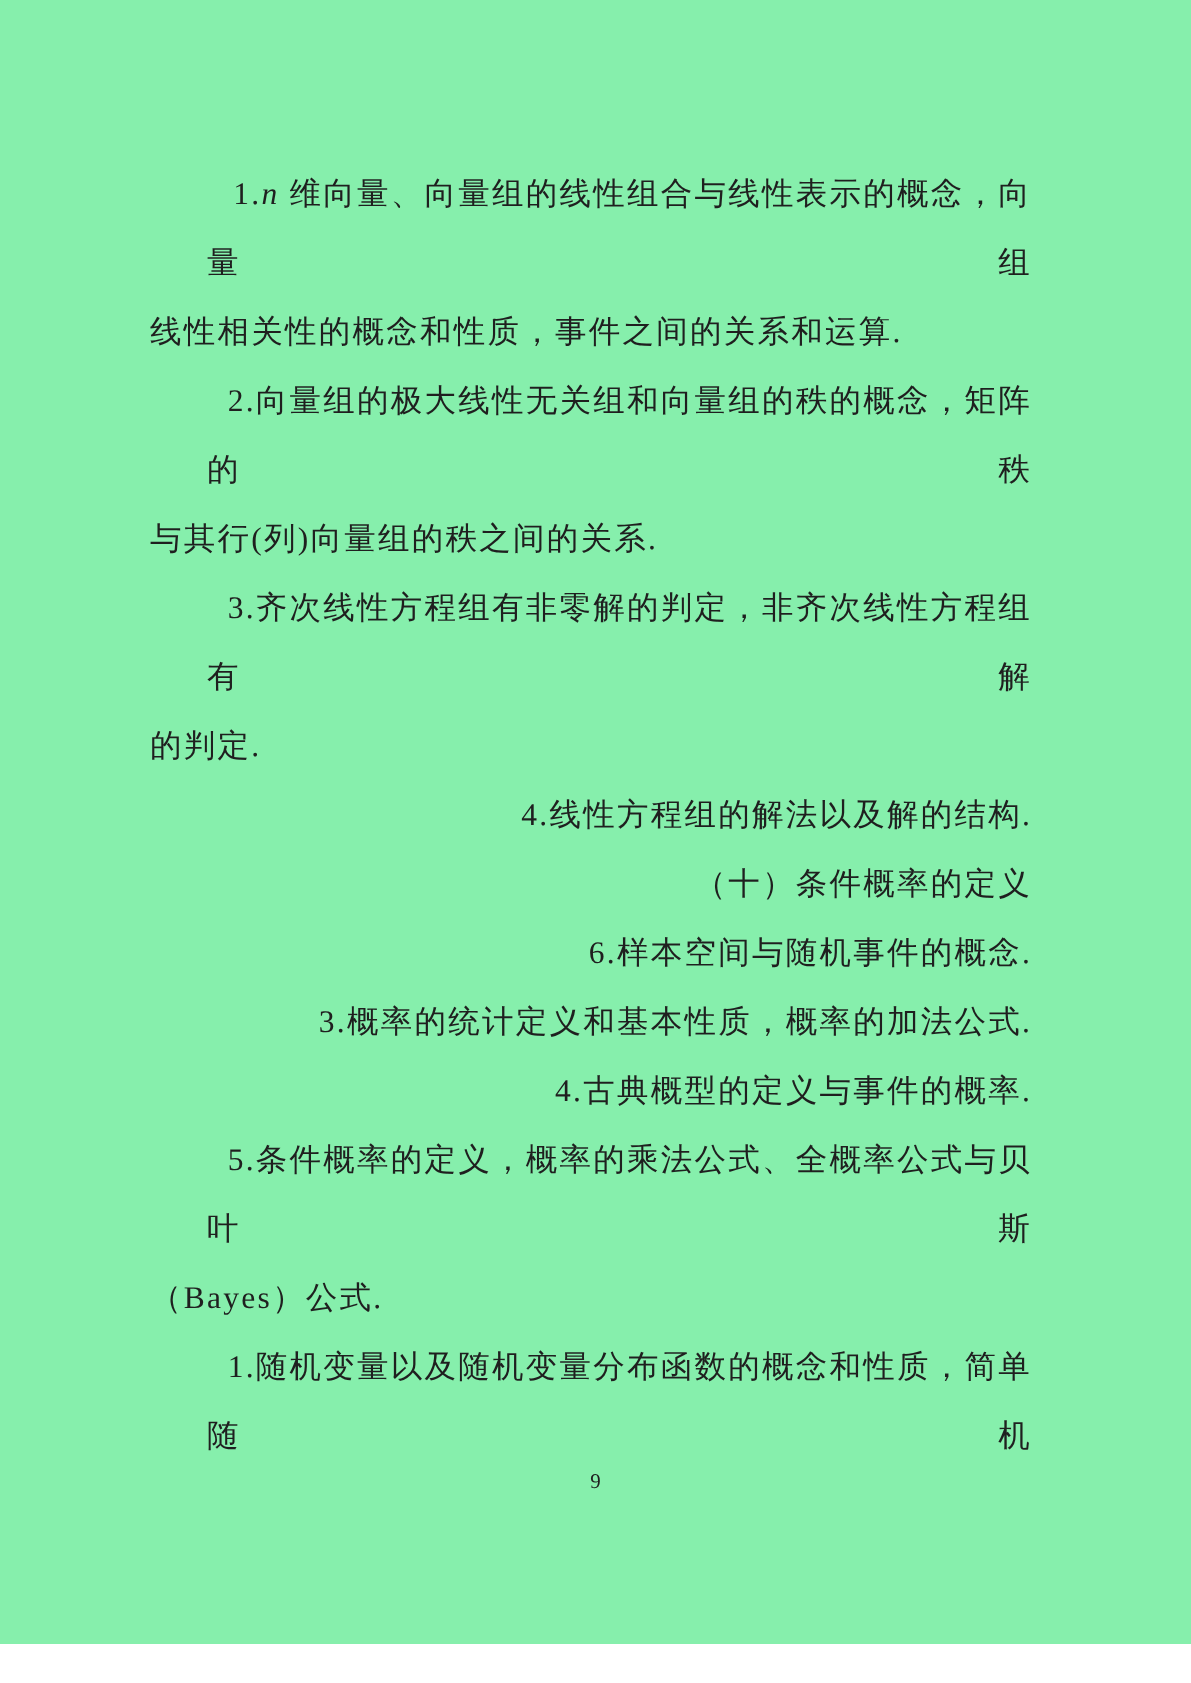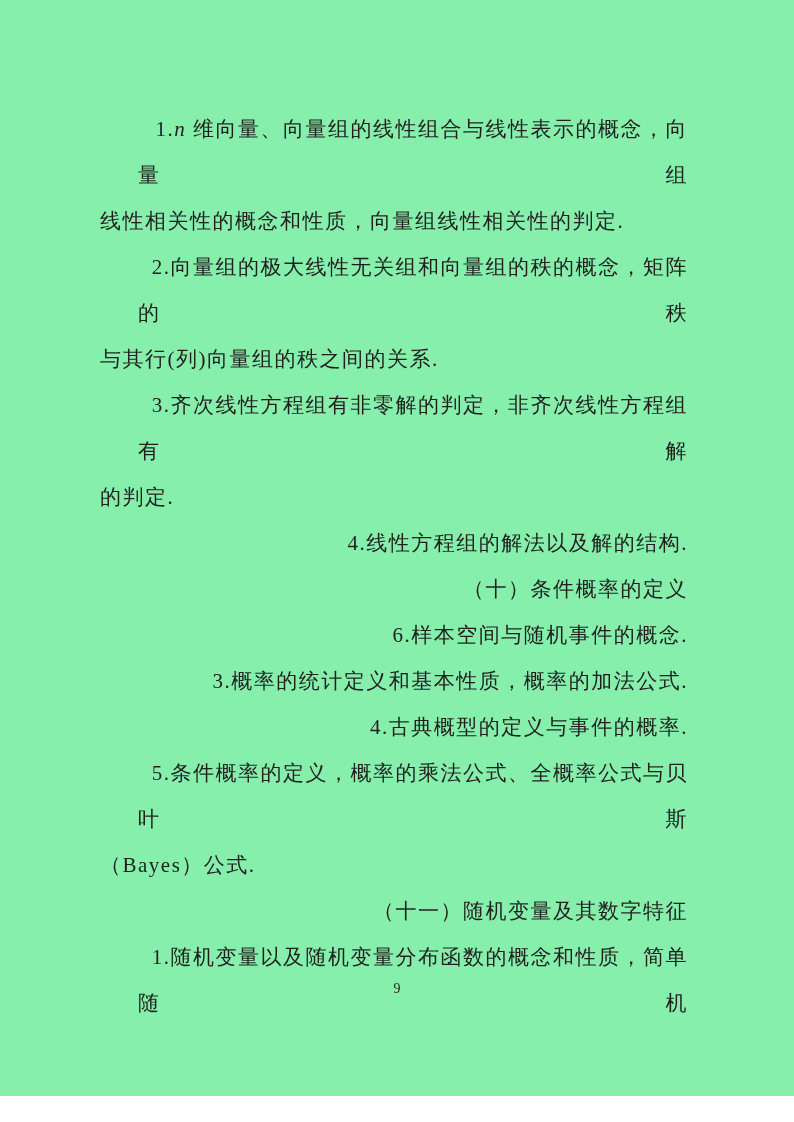--- a/index.html
+++ b/index.html
@@ -58,21 +58,21 @@
   }
 </style>
 </head>
 <body>
 
 <div class="page">
   <div class="content">
 
     <div class="ln ind fill"><span>1.</span><span class="var">n</span><span> 维向量、向量组的线性组合与线性表示的概念，向量组</span></div>
 
-    <div class="ln">线性相关性的概念和性质，向量组线性相关性的判定.</div>
+    <div class="ln">线性相关性的概念和性质，事件之间的关系和运算.</div>
 
     <div class="ln ind fill">2.向量组的极大线性无关组和向量组的秩的概念，矩阵的秩</div>
 
     <div class="ln">与其行(列)向量组的秩之间的关系.</div>
 
     <div class="ln ind fill">3.齐次线性方程组有非零解的判定，非齐次线性方程组有解</div>
 
     <div class="ln">的判定.</div>
 
     <div class="ln ind">4.线性方程组的解法以及解的结构.</div>
@@ -85,20 +85,19 @@
 
     <div class="ln ind">3.概率的统计定义和基本性质，概率的加法公式.</div>
 
     <div class="ln ind">4.古典概型的定义与事件的概率.</div>
 
     <div class="ln ind fill">5.条件概率的定义，概率的乘法公式、全概率公式与贝叶斯</div>
 
     <div class="ln">（Bayes）公式.</div>
 
 
-    <div class="ln ind">（十一）随机变量及其数字特征</div>
 
     <div class="ln ind fill">1.随机变量以及随机变量分布函数的概念和性质，简单随机</div>
 
   </div>
 
   <div class="page-number">9</div>
 </div>
 
 </body></html>

